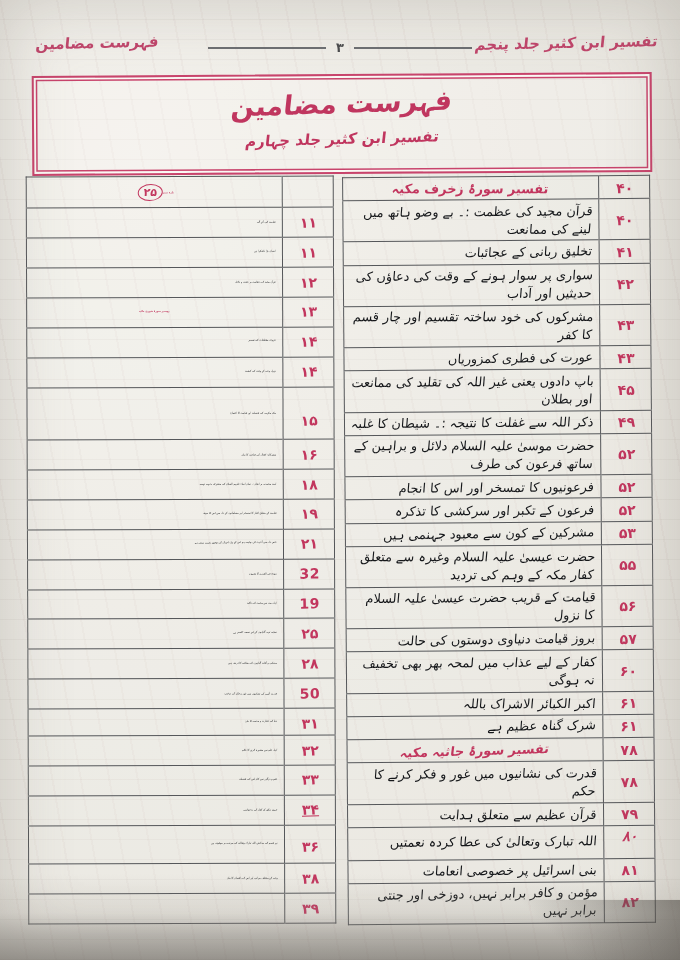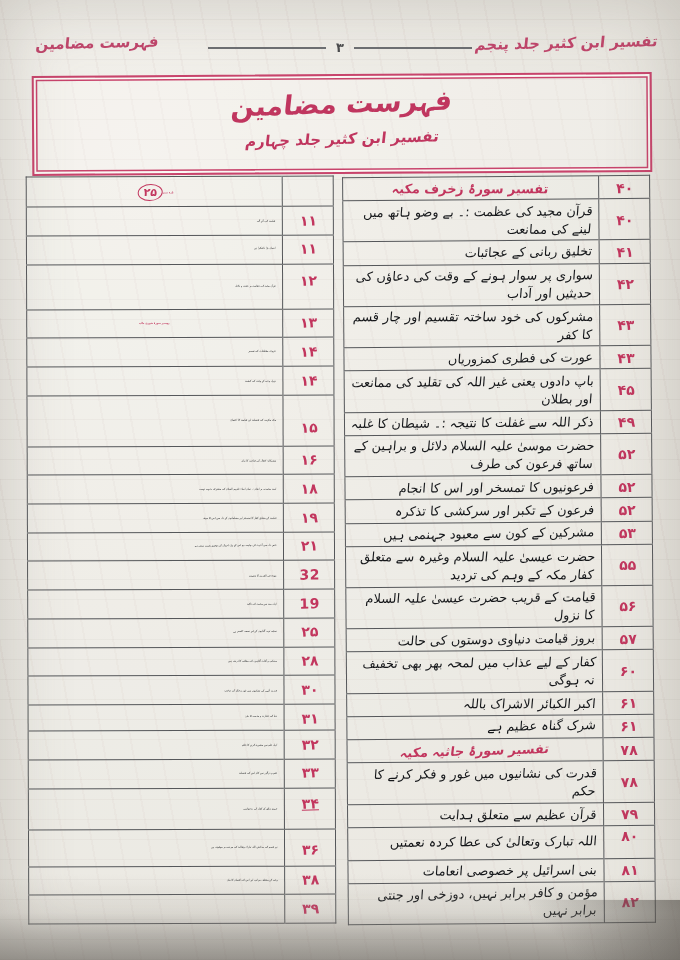--- a/index.html
+++ b/index.html
@@ -184,21 +184,21 @@
           </tr>
           <tr class="item">
             <td class="pg" style="padding-top: 2px; padding-bottom: 2px;">۱۱</td>
             <td class="ttl" style="font-size: 2.5px; padding-top: 2px; padding-bottom: 2px;">قیامت کب آئے گی</td>
           </tr>
           <tr class="item">
             <td class="pg" style="padding-top: 2px; padding-bottom: 2px;">۱۱</td>
             <td class="ttl" style="font-size: 2.5px; padding-top: 2px; padding-bottom: 2px;">انسان بڑا ناشکرا ہے</td>
           </tr>
           <tr class="item">
-            <td class="pg" style="padding-top: 2px; padding-bottom: 14px; text-align: center;">۱۲</td>
+            <td class="pg" style="padding-top: 2px; padding-bottom: 2px; text-align: center;">۱۲</td>
             <td class="ttl" style="font-size: 2.5px; padding-top: 2px; padding-bottom: 2px;">قرآن مجید کی حقانیت پر حجت و دلائل</td>
           </tr>
           <tr class="sect">
             <td class="pg" style="padding-top: 2px; padding-bottom: 2px;">۱۳</td>
             <td class="ttl" style="font-size: 2.5px; padding-top: 2px; padding-bottom: 2px;">تفسیر سورۂ شوریٰ مکیہ</td>
           </tr>
           <tr class="item">
             <td class="pg" style="padding-top: 2px; padding-bottom: 2px;">۱۴</td>
             <td class="ttl" style="font-size: 2.5px; padding-top: 2px; padding-bottom: 2px;">حروف مقطعات کی تفسیر</td>
           </tr>
@@ -236,37 +236,37 @@
           </tr>
           <tr class="item">
             <td class="pg" style="padding-top: 2px; padding-bottom: 2px;">۲۵</td>
             <td class="ttl" style="font-size: 2.5px; padding-top: 2px; padding-bottom: 2px;">سچی توبہ گناہوں کے لیے نسخہ اکسیر ہے</td>
           </tr>
           <tr class="item">
             <td class="pg" style="padding-top: 2px; padding-bottom: 2px;">۲۸</td>
             <td class="ttl" style="font-size: 2.5px; padding-top: 2px; padding-bottom: 2px;">مصائب و آفات گناہوں کی معافی کا ذریعہ ہیں</td>
           </tr>
           <tr class="item">
-            <td class="pg" style="padding-top: 2px; padding-bottom: 2px;">۳۰</td>
+            <td class="pg" style="padding-top: 2px; padding-bottom: 2px;">50</td>
             <td class="ttl" style="font-size: 2.5px; padding-top: 2px; padding-bottom: 2px;">قدرت الٰہی کی نشانیوں میں غور و فکر کی ترغیب</td>
           </tr>
           <tr class="item">
             <td class="pg" style="padding-top: 2px; padding-bottom: 0;">۳۱</td>
             <td class="ttl" style="font-size: 2.5px; padding-top: 2px; padding-bottom: 2px;">دنیا کی حقارت و مذمت کا بیان</td>
           </tr>
           <tr class="item">
             <td class="pg" style="padding-top: 2px; padding-bottom: 2px;">۳۲</td>
             <td class="ttl" style="font-size: 2.5px; padding-top: 2px; padding-bottom: 2px;">اہل علم سے مشورہ کرنے کا حکم</td>
           </tr>
           <tr class="item">
             <td class="pg" style="padding-top: 2px; padding-bottom: 2px;">۳۳</td>
             <td class="ttl" style="font-size: 2.5px; padding-top: 2px; padding-bottom: 2px;">عفو و درگزر سے کام لینے کی فضیلت</td>
           </tr>
           <tr class="item">
-            <td class="pg" style="padding-top: 2px; padding-bottom: 11px; text-decoration: underline;">۳۴</td>
+            <td class="pg" style="padding-top: 2px; padding-bottom: 2px; text-decoration: underline;">۳۴</td>
             <td class="ttl" style="font-size: 2.5px; padding-top: 2px; padding-bottom: 2px;">جہنم دیکھ کر کفار کی بدحواسی</td>
           </tr>
           <tr class="item">
             <td class="pg" style="padding-top: 8px; padding-bottom: 2px;">۳۶</td>
             <td class="ttl" style="font-size: 2.5px; padding-top: 2px; padding-bottom: 2px;">ہر قسم کی پیدائش اللہ تبارک وتعالیٰ کی مرضی پر موقوف ہے</td>
           </tr>
           <tr class="item">
             <td class="pg" style="padding-top: 2px; padding-bottom: 2px;">۳۸</td>
             <td class="ttl" style="font-size: 2.5px; padding-top: 2px; padding-bottom: 2px;">وحی کے مختلف مراتب اور اس کی اقسام کا بیان</td>
           </tr>
@@ -356,21 +356,21 @@
           </tr>
           <tr class="item">
             <td class="pg" style="padding-top: 2px; padding-bottom: 2px;">۷۸</td>
             <td class="ttl" style="font-size: 12.8px; padding-top: 2px; padding-bottom: 2px;">قدرت کی نشانیوں میں غور و فکر کرنے کا حکم</td>
           </tr>
           <tr class="item">
             <td class="pg" style="padding-top: 2px; padding-bottom: 2px;">۷۹</td>
             <td class="ttl" style="font-size: 12.8px; padding-top: 2px; padding-bottom: 2px;">قرآن عظیم سے متعلق ہدایت</td>
           </tr>
           <tr class="item">
-            <td class="pg" style="padding-top: 2px; padding-bottom: 14px;">۸۰</td>
+            <td class="pg" style="padding-top: 2px; padding-bottom: 14px; font-style: italic;">۸۰</td>
             <td class="ttl" style="font-size: 12.8px; padding-top: 2px; padding-bottom: 2px;">اللہ تبارک وتعالیٰ کی عطا کردہ نعمتیں</td>
           </tr>
           <tr class="item">
             <td class="pg" style="padding-top: 2px; padding-bottom: 2px;">۸۱</td>
             <td class="ttl" style="font-size: 12.8px; padding-top: 2px; padding-bottom: 2px;">بنی اسرائیل پر خصوصی انعامات</td>
           </tr>
           <tr class="item">
             <td class="pg" style="padding-top: 2px; padding-bottom: 2px;">۸۲</td>
             <td class="ttl" style="font-size: 12.8px; padding-top: 2px; padding-bottom: 2px;">مؤمن و کافر برابر نہیں، دوزخی اور جنتی برابر نہیں</td>
           </tr>

